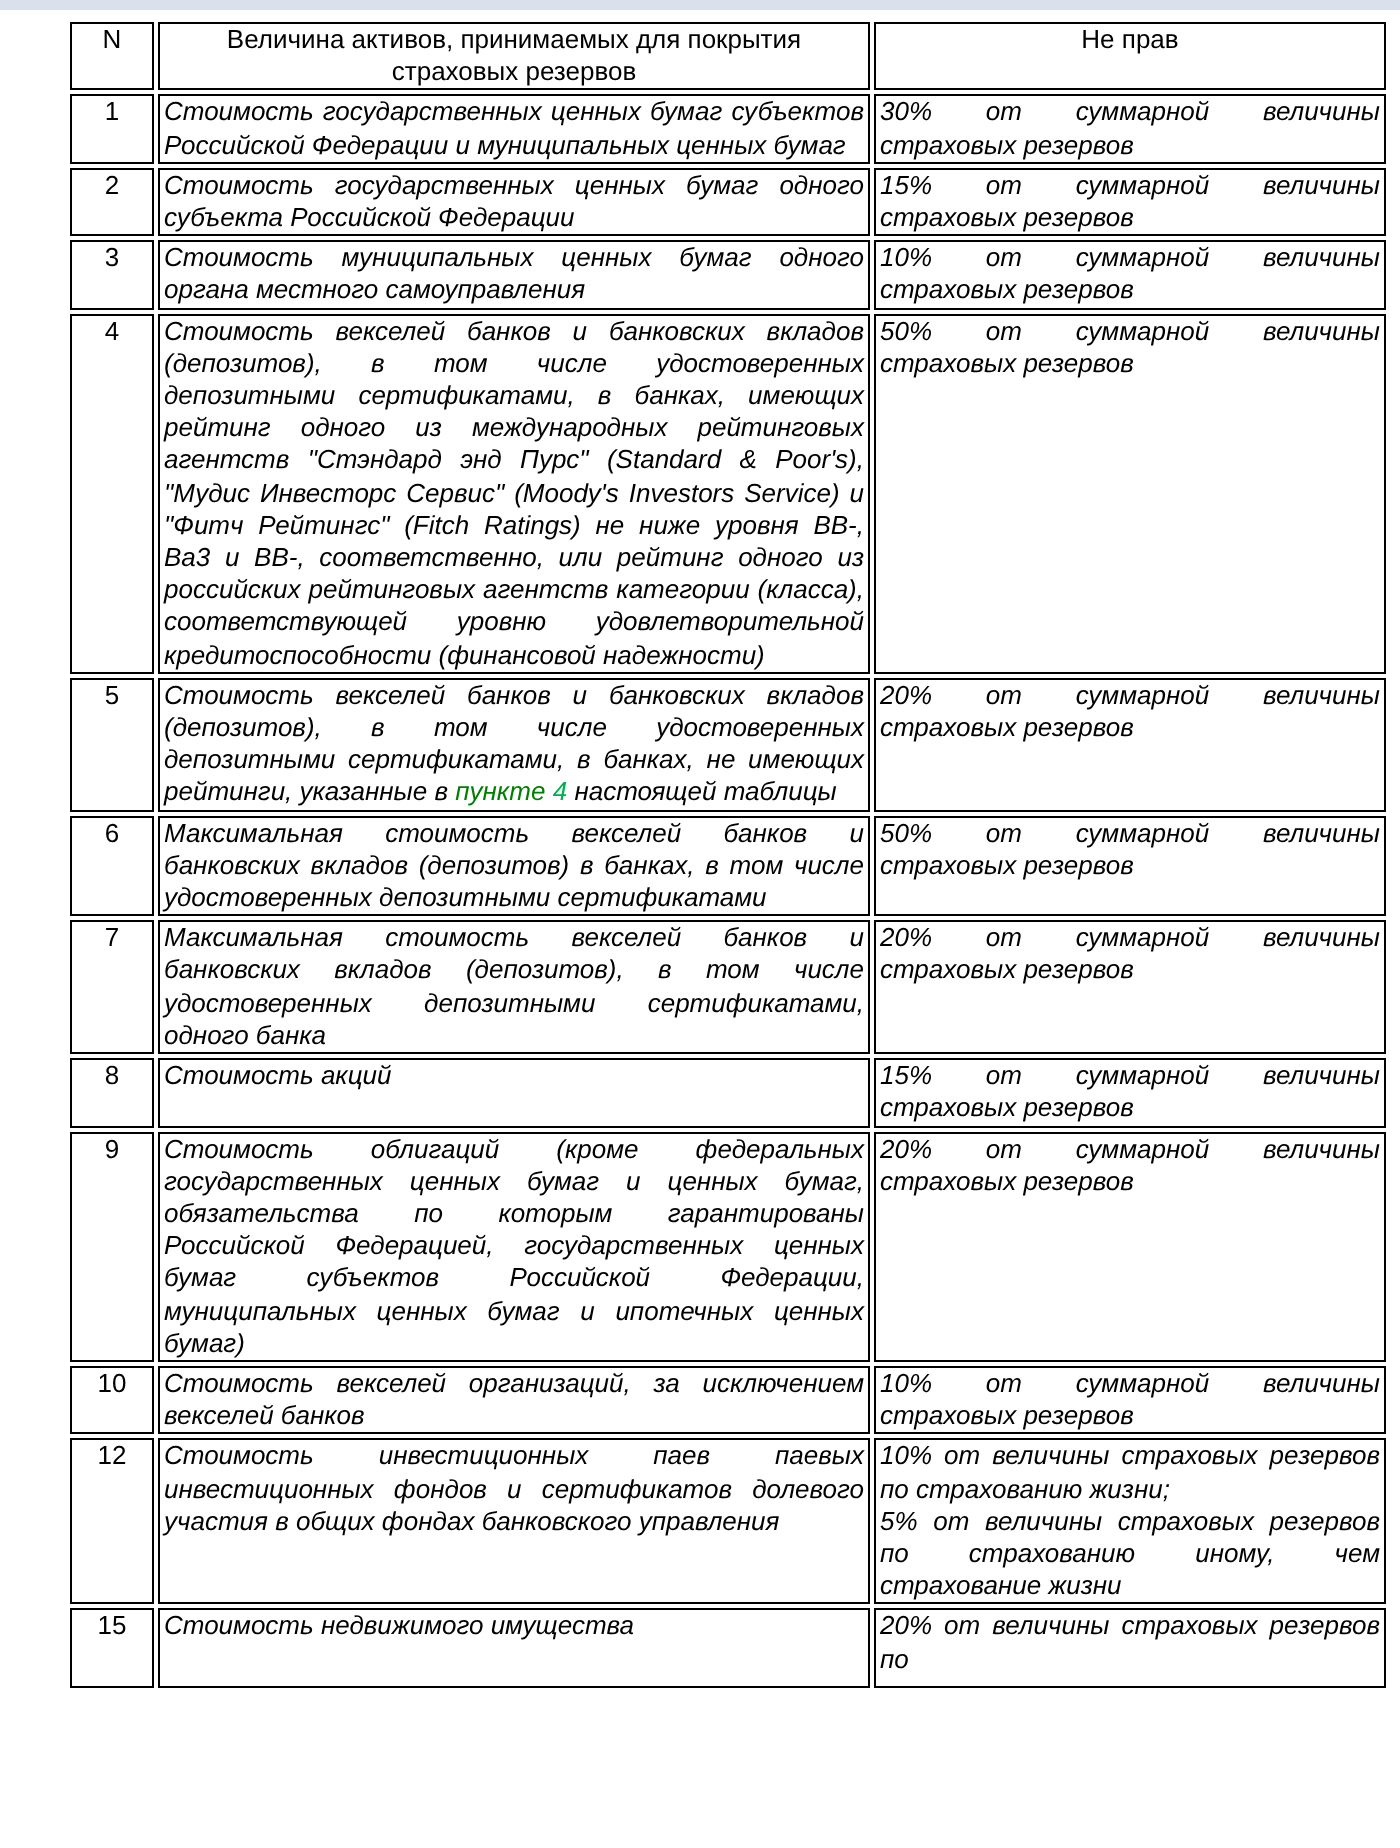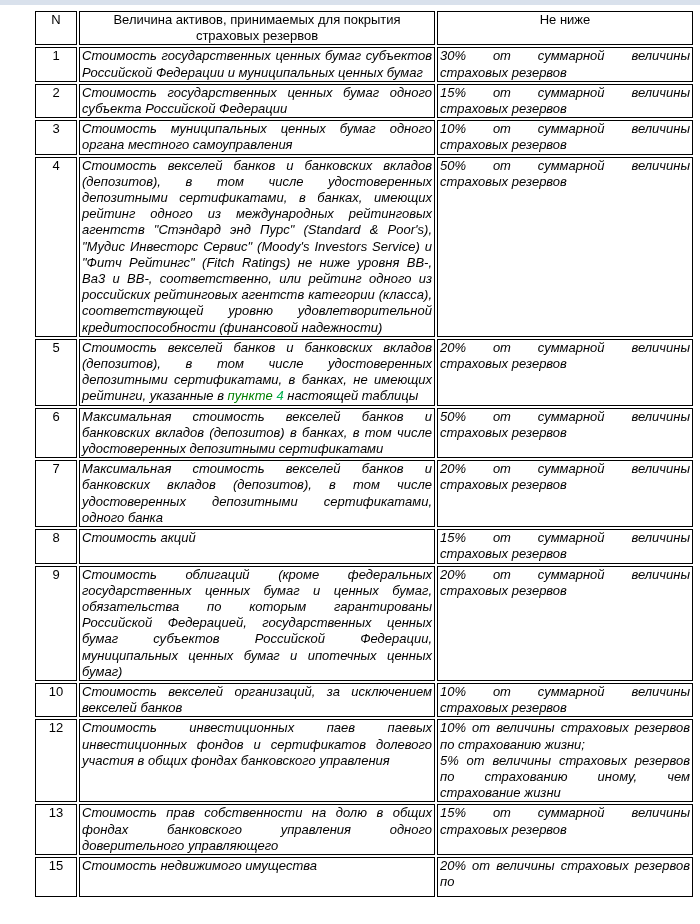--- a/index.html
+++ b/index.html
@@ -47,21 +47,21 @@
 <table class="doc-table">
   <colgroup>
     <col style="width:42px">
     <col style="width:356px">
     <col style="width:256px">
   </colgroup>
   <thead>
     <tr>
       <th>N</th>
       <th>Величина активов, принимаемых для покрытия страховых резервов</th>
-      <th>Не ниже</th>
+      <th>Не прав</th>
     </tr>
   </thead>
   <tbody>
     <tr>
       <td class="num">1</td>
       <td class="asset">Стоимость государственных ценных бумаг субъектов Российской Федерации и муниципальных ценных бумаг</td>
       <td class="limit">30% от суммарной величины страховых резервов</td>
     </tr>
     <tr>
       <td class="num">2</td>
@@ -109,24 +109,19 @@
       <td class="limit">10% от суммарной величины страховых резервов</td>
     </tr>
     <tr>
       <td class="num">12</td>
       <td class="asset">Стоимость инвестиционных паев паевых инвестиционных фондов и сертификатов долевого участия в общих фондах банковского управления</td>
       <td class="limit">
         <div>10% от величины страховых резервов по страхованию жизни;</div>
         <div>5% от величины страховых резервов по страхованию иному, чем страхование жизни</div>
       </td>
     </tr>
-    <tr>
-      <td class="num">13</td>
-      <td class="asset">Стоимость прав собственности на долю в общих фондах банковского управления одного доверительного управляющего</td>
-      <td class="limit">15% от суммарной величины страховых резервов</td>
-    </tr>
     <tr class="cut-row">
       <td class="num">15</td>
       <td class="asset">Стоимость недвижимого имущества</td>
       <td class="limit">20% от величины страховых резервов по</td>
     </tr>
   </tbody>
 </table>
 
 </body></html>

